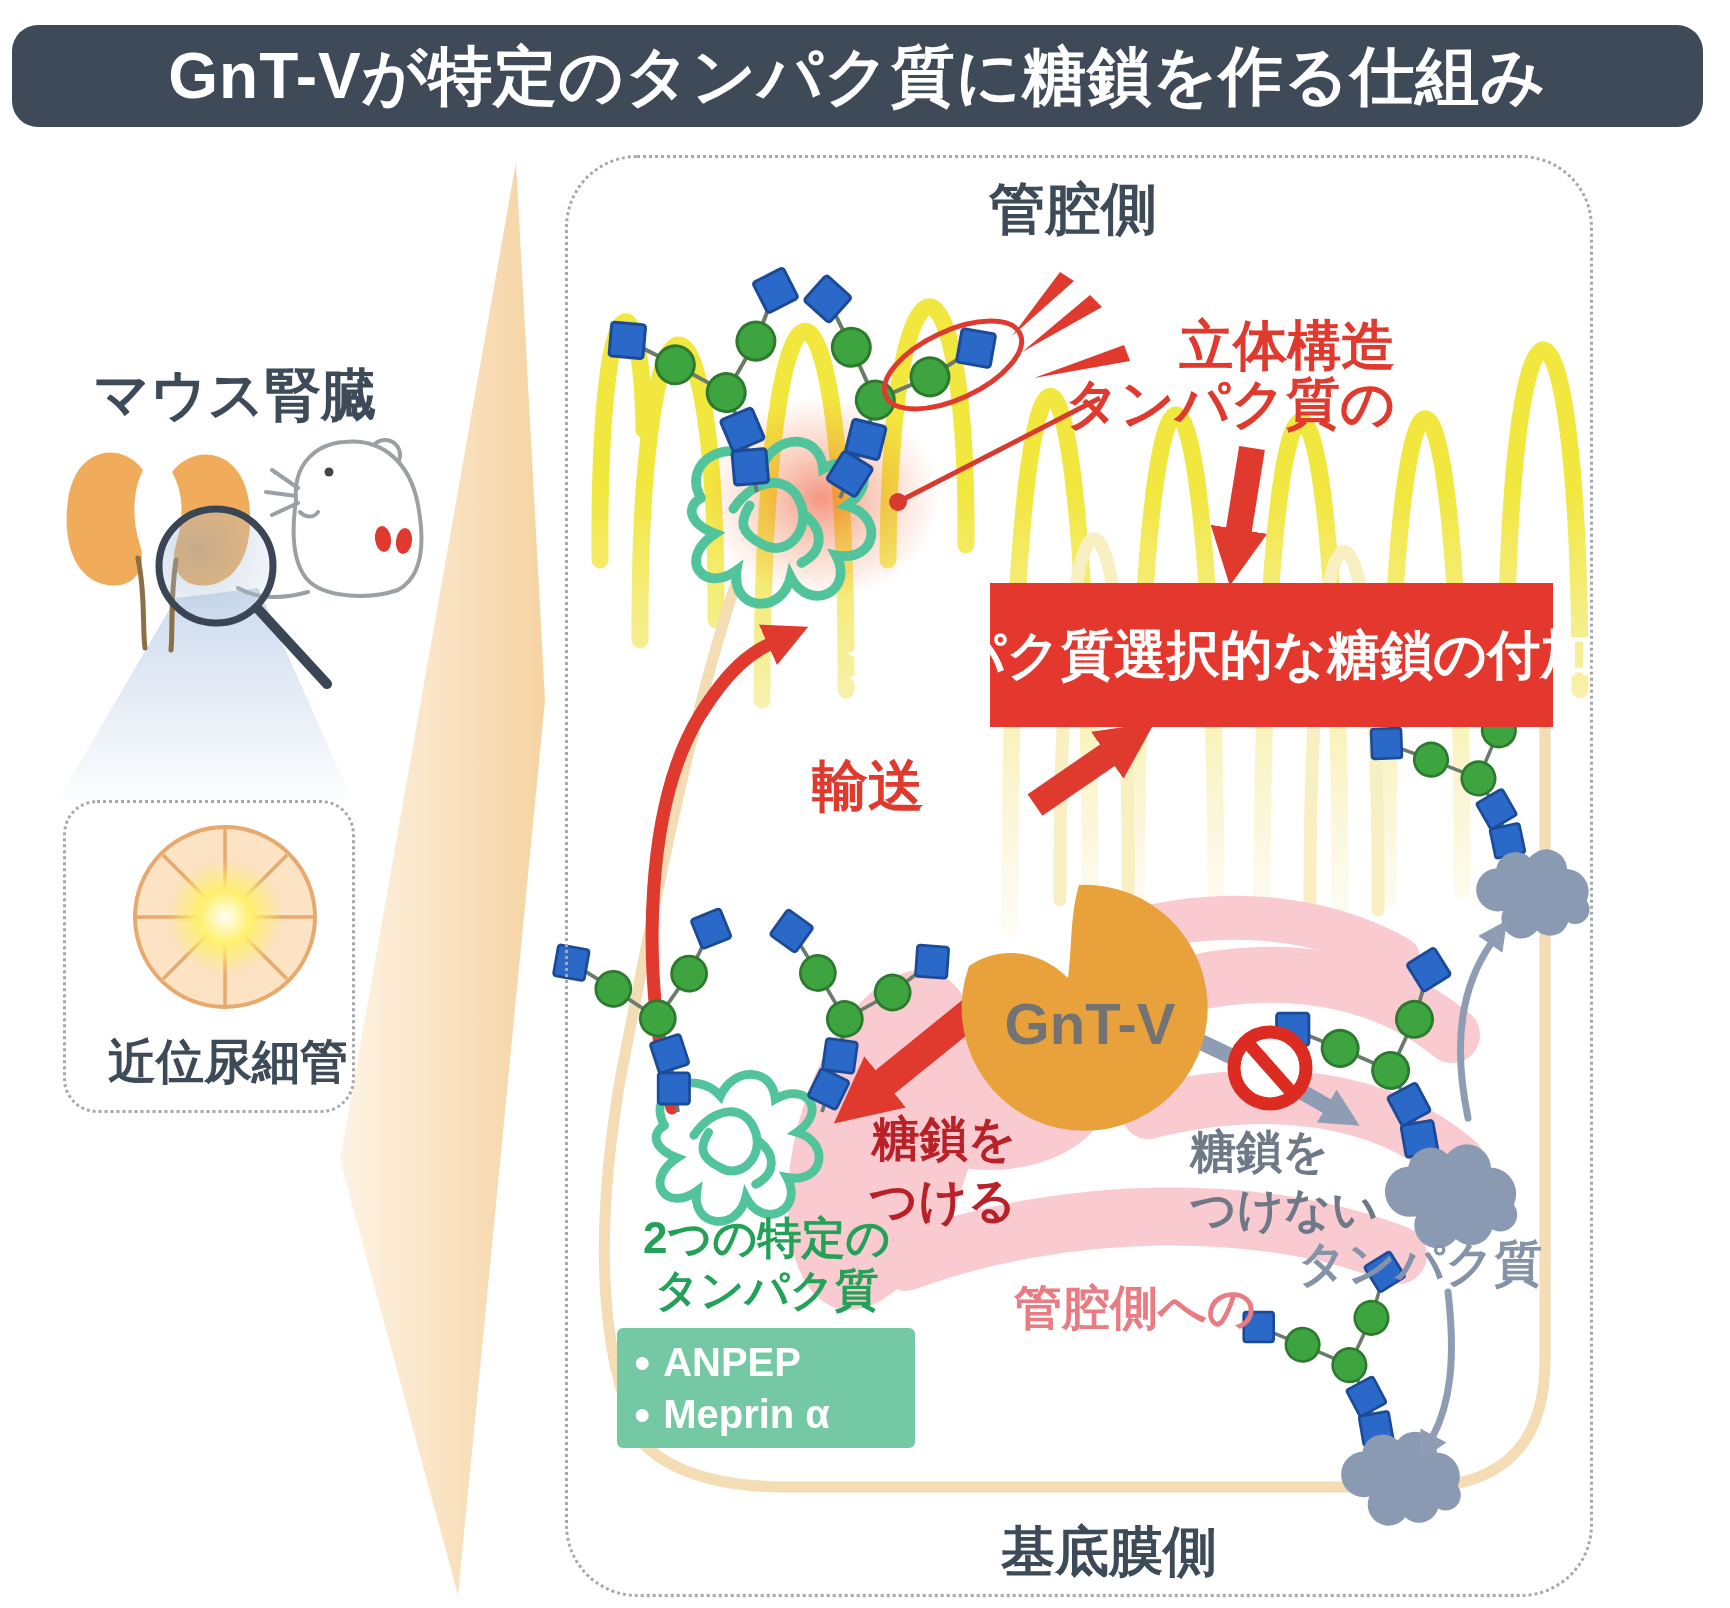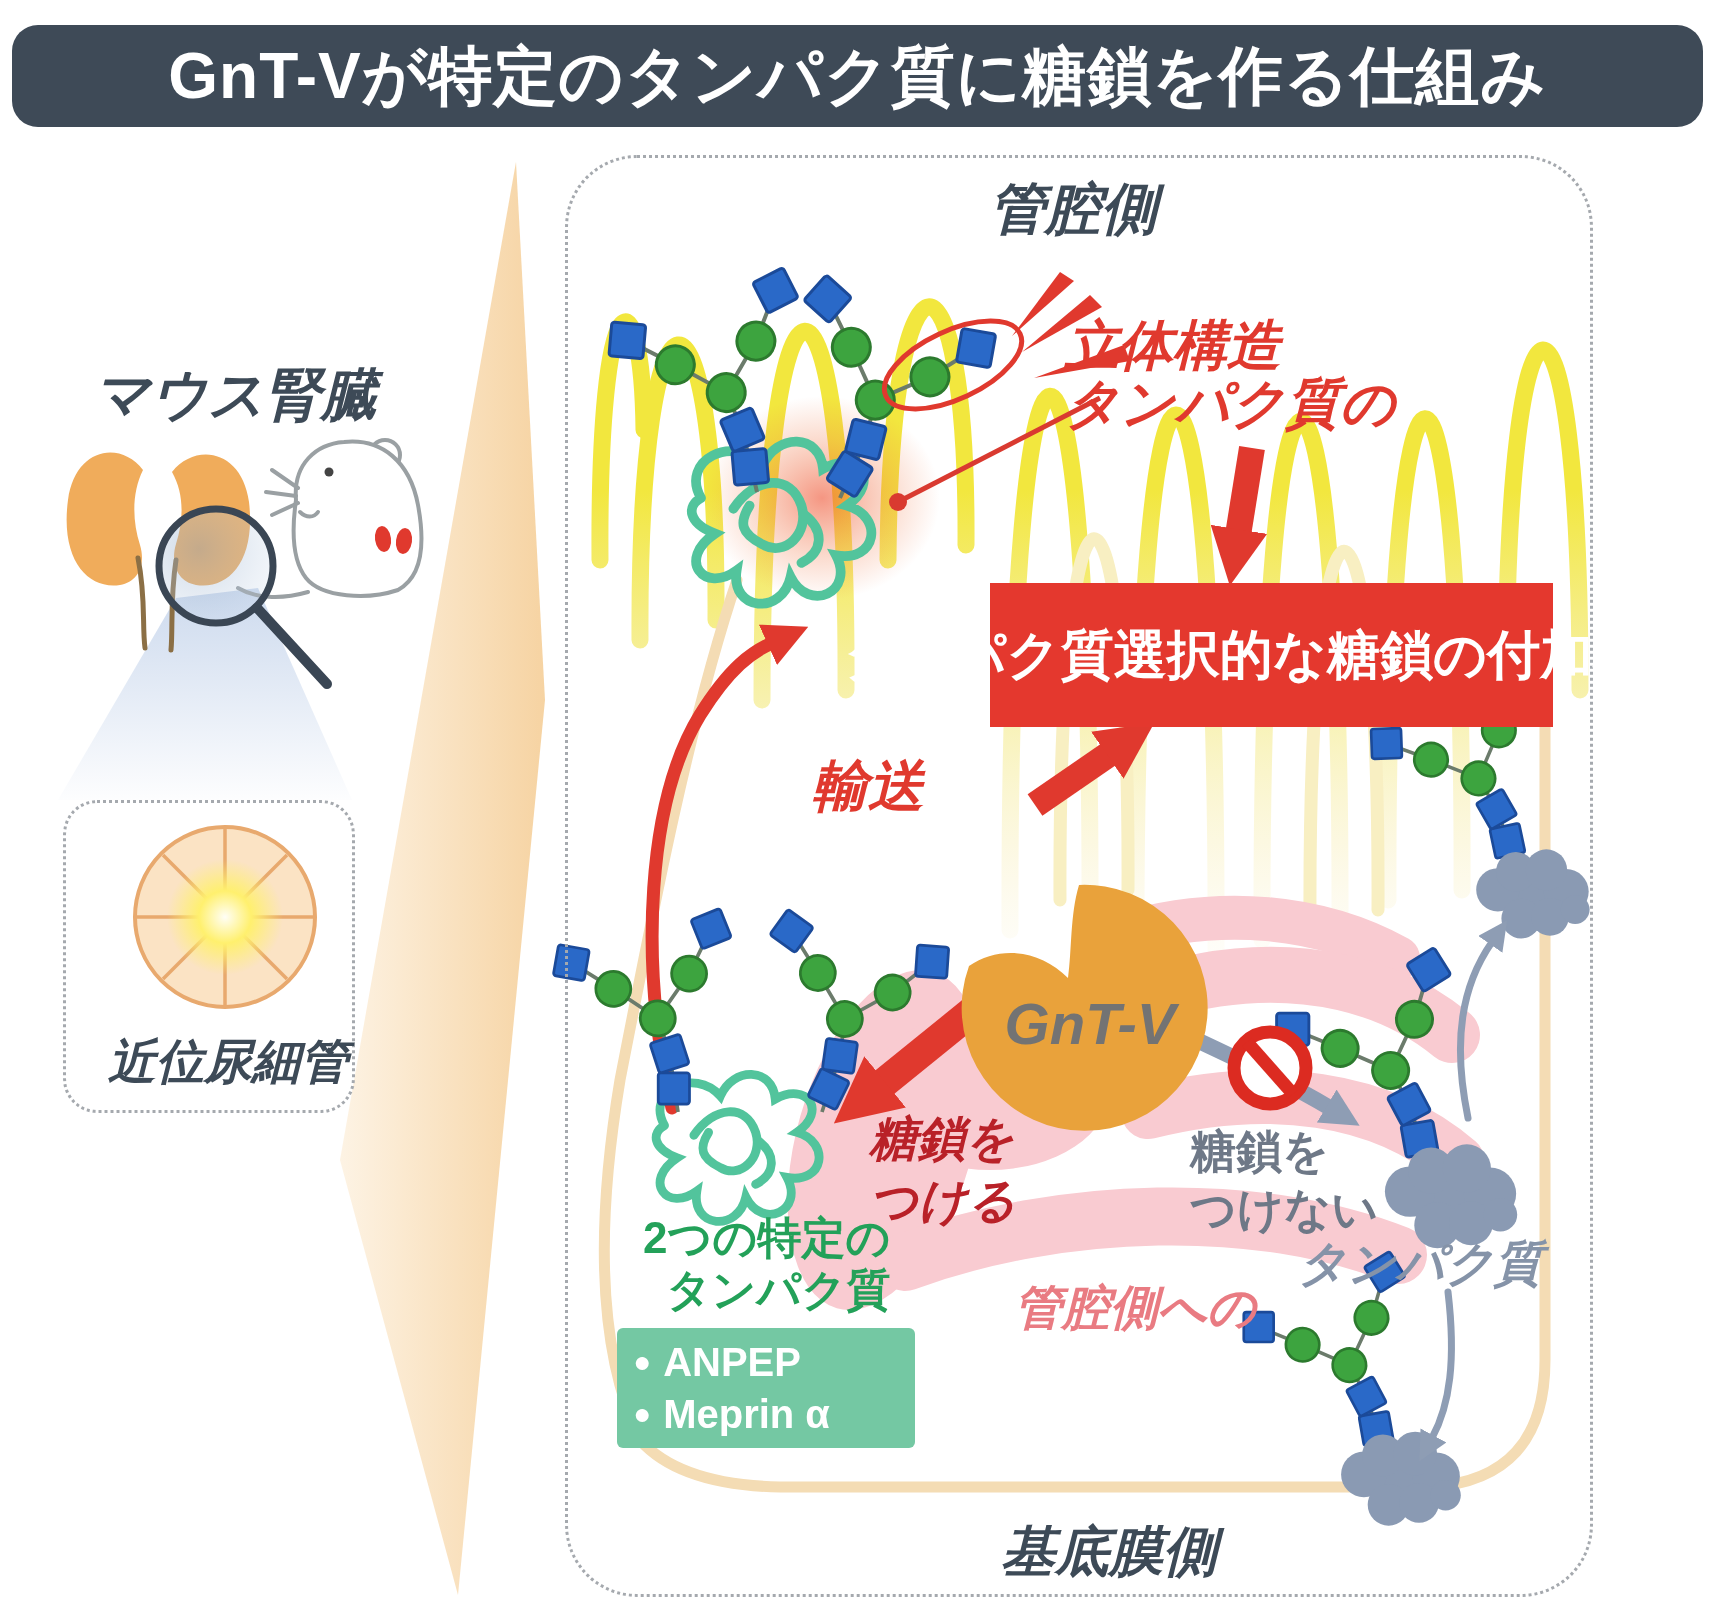--- a/index.html
+++ b/index.html
@@ -10,21 +10,21 @@
   #art{position:absolute; left:0; top:0; z-index:1;}
   .dotted-box{position:absolute; border:3px dotted #A5A9AE; z-index:2; pointer-events:none;}
   #tubule-box{left:63px; top:800px; width:286px; height:307px; border-radius:34px;}
   #cell-box{left:565px; top:155px; width:1022px; height:1436px; border-radius:72px;}
   #title-bar{
     position:absolute; left:12px; top:25px; width:1691px; height:102px;
     background:#3E4A57; z-index:3; display:flex; align-items:center; justify-content:center;border-radius:26px;
   }
   #title-bar .t{color:#fff; font-weight:bold; font-size:64px; white-space:nowrap; letter-spacing:1px;}
   .txt{position:absolute; font-weight:bold; white-space:nowrap; z-index:4;}
-  .ctr{transform:translateX(-50%); text-align:left;font-style:italic;}
+  .ctr{transform:translateX(-50%); text-align:right;}
   .slate{color:#3D4A57;}
   .red{color:#E0392E;}
   .darkred{color:#B92128;}
   .graytxt{color:#6E7887;}
   .bluegray{color:#8593A8;}
   .greentxt{color:#23A159;}
   .pinktxt{color:#E97B82;}
   #mechanism-box{
     position:absolute; left:990px; top:583px; width:563px; height:144px;
     background:#E4382E; z-index:3; display:flex; flex-direction:row;
@@ -276,21 +276,21 @@
 
 <div class="txt graytxt" style="left:1190px; top:1122px; font-size:46px; line-height:58px; text-align:left;">
   <div>糖鎖を</div>
   <div>つけない</div>
 </div>
 
 <div class="txt ctr pinktxt" style="left:1135px; top:1276px; font-size:48px;">管腔側への</div>
 
 <div class="txt ctr bluegray" style="left:1420px; top:1232px; font-size:48px;">タンパク質</div>
 
-<div class="txt greentxt" style="left:643px; top:1212px; font-size:44px; line-height:52px; text-align:right;">
+<div class="txt greentxt" style="left:643px; top:1212px; font-size:44px; line-height:52px; text-align:center;">
   <div>2つの特定の</div>
   <div>タンパク質</div>
 </div>
 
 <div id="protein-list-box">
   <div class="plist-row">
     <span class="bullet">●</span>
     <span>ANPEP</span>
   </div>
   <div class="plist-row">

